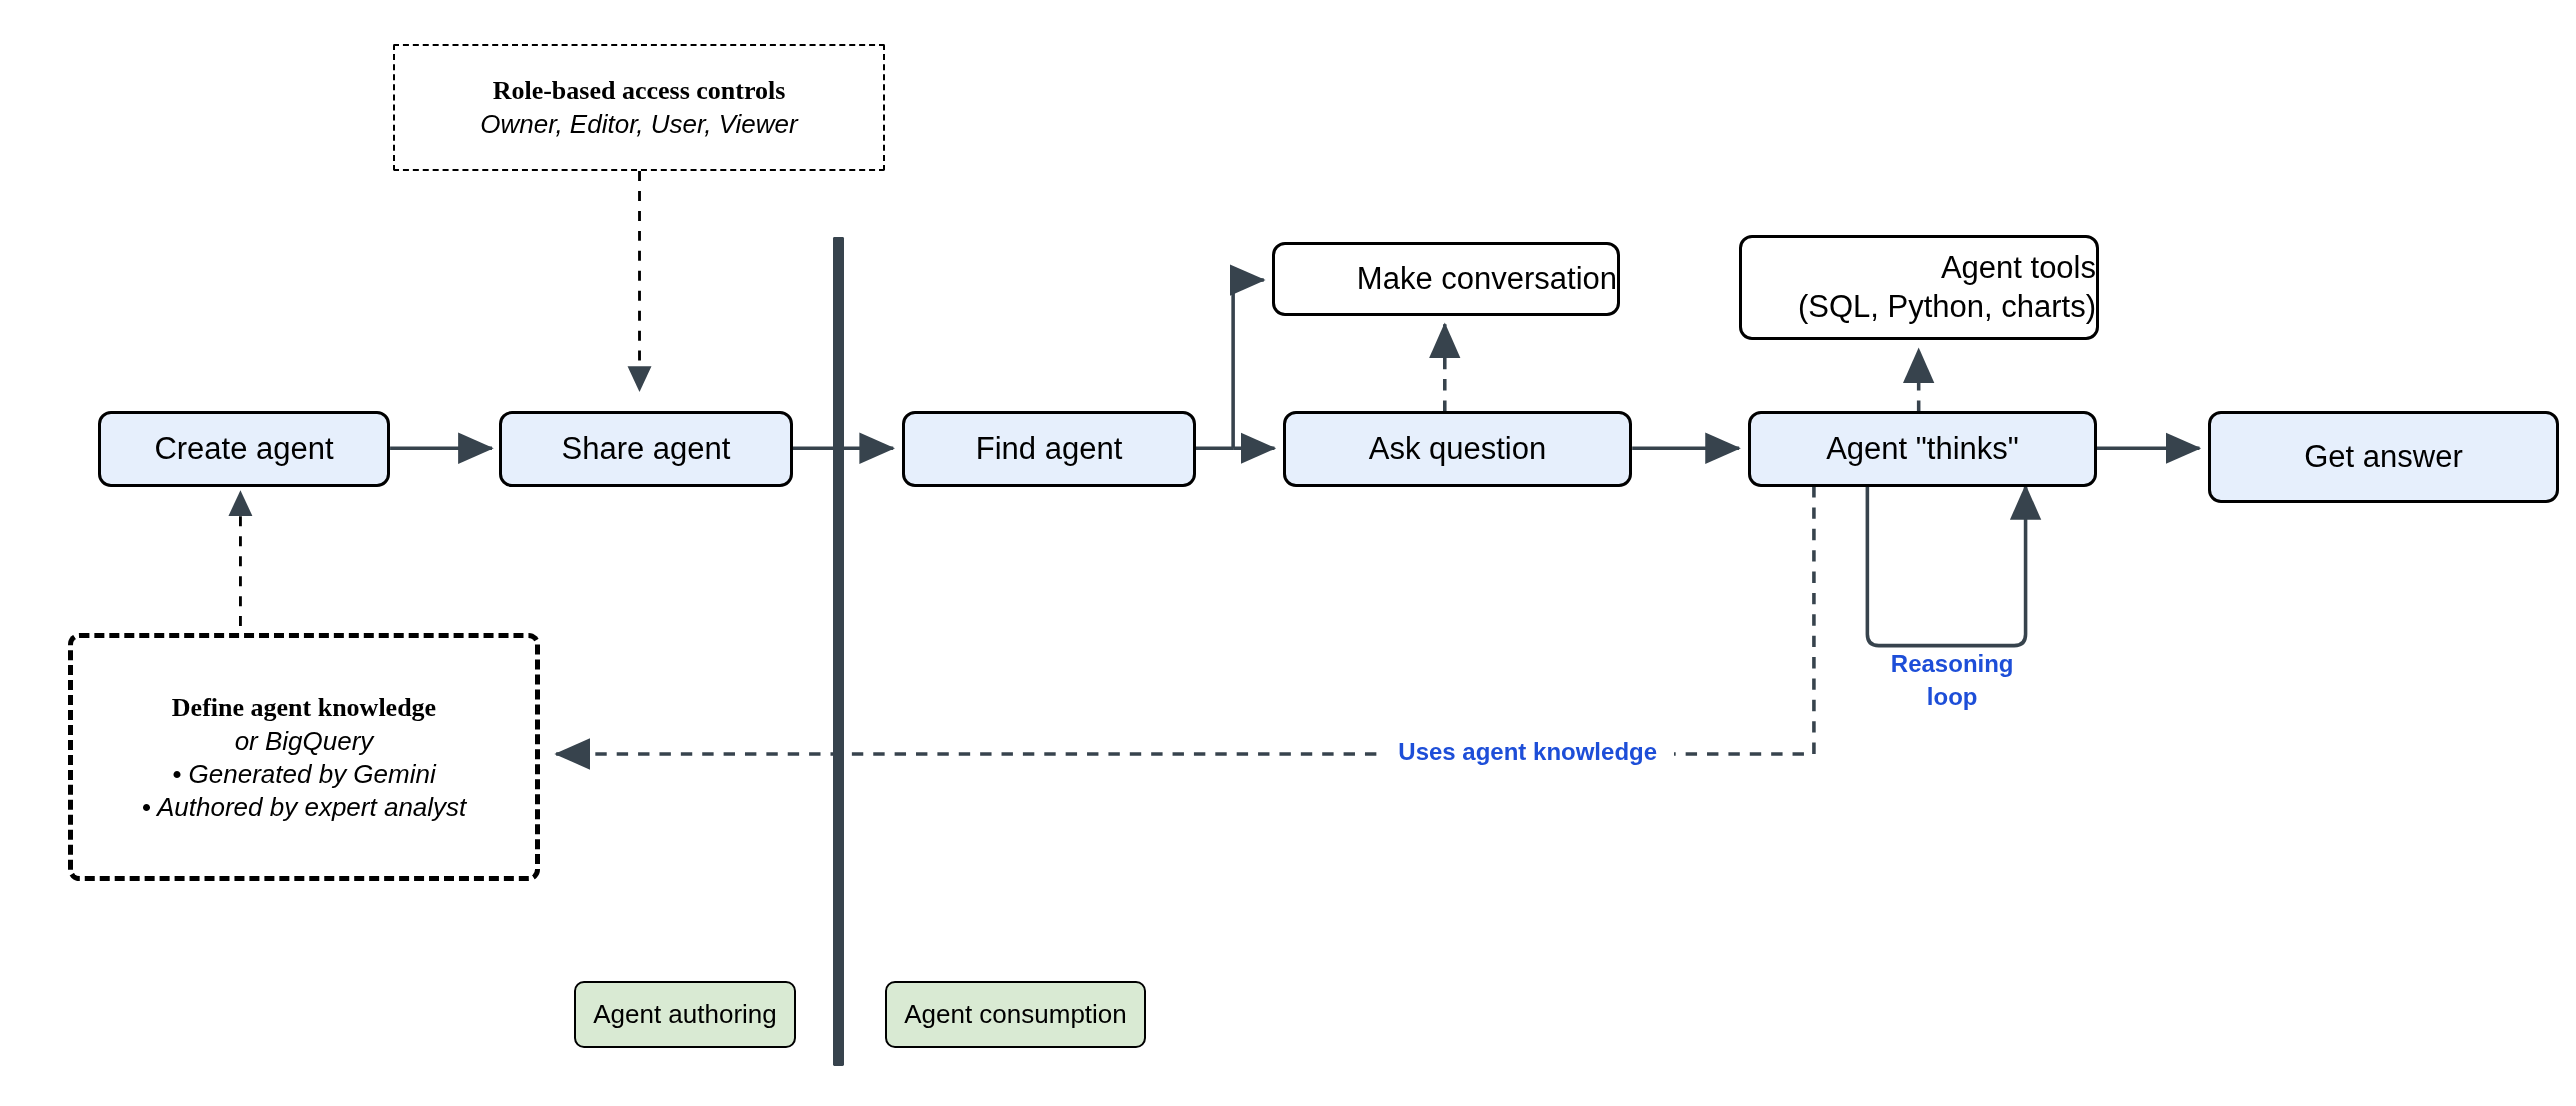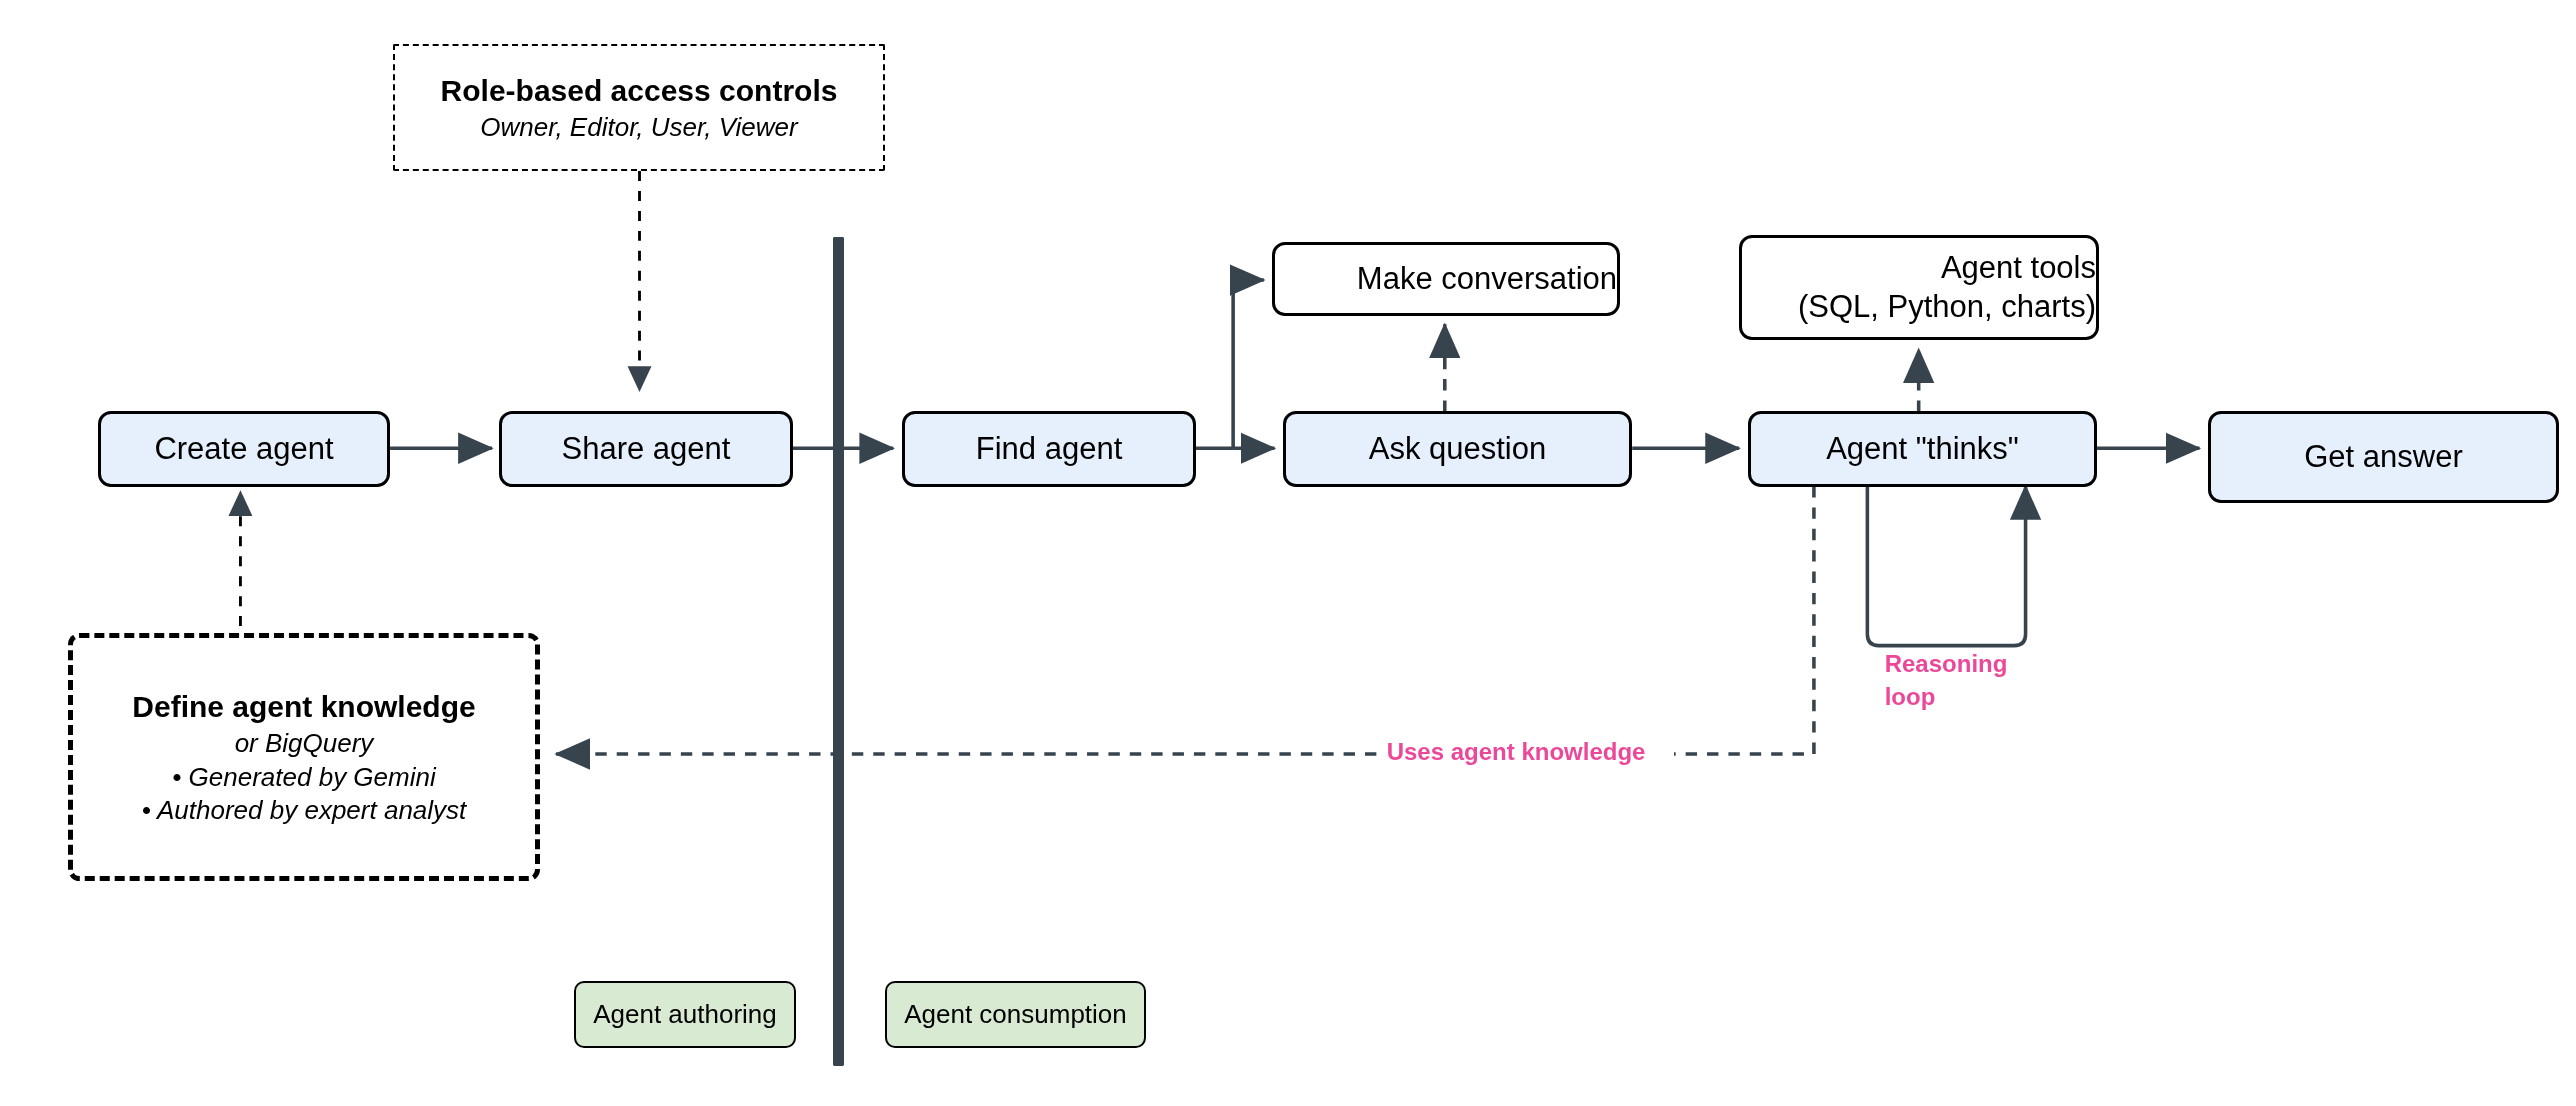--- a/index.html
+++ b/index.html
@@ -49,22 +49,23 @@
     align-items: center;
     justify-content: center;
     text-align: center;
     background: #ffffff;
     color: #000000;
   }
   .notebox.thin  { border: 2.1px dashed #000000; border-radius: 1.4px; }
   .notebox.thick { border: 5px dashed #000000; border-radius: 11.4px; }
   .note-title {
     font-weight: bold;
-    font-size: 30px;
+    font-size: 26px;
     line-height: 1.35;
+    font-family: Liberation Serif, serif;
   }
   .note-line {
     font-style: italic;
     font-size: 26px;
     line-height: 1.28;
   }
   .note-list {
     font-style: italic;
     font-size: 26px;
     line-height: 1.28;
@@ -72,25 +73,25 @@
   }
   .divider {
     position: absolute;
     background: #37434d;
     border-radius: 1.4px;
   }
   .edge-label {
     position: absolute;
     font-size: 24px;
     font-weight: bold;
-    color: #ec4899;
+    color: #1d4ed8;
     background: #ffffff;
     white-space: nowrap;
     padding: 0 5.7px;
-    text-align: left;
+    text-align: center;
   }
 </style>
 </head>
 <body>
 
 <div id="canvas">
 
   <svg class="edges" viewBox="0 0 3614 1552">
     <defs>
       <marker id="arrow" markerWidth="12" markerHeight="12" refX="9.5" refY="5" orient="auto" markerUnits="strokeWidth">

